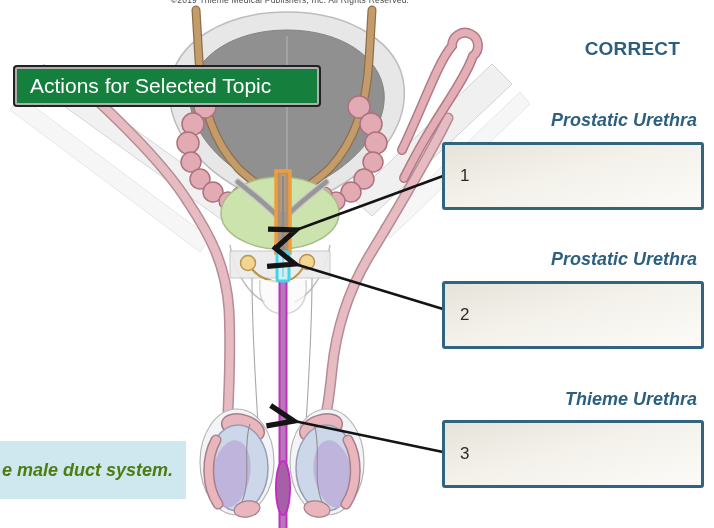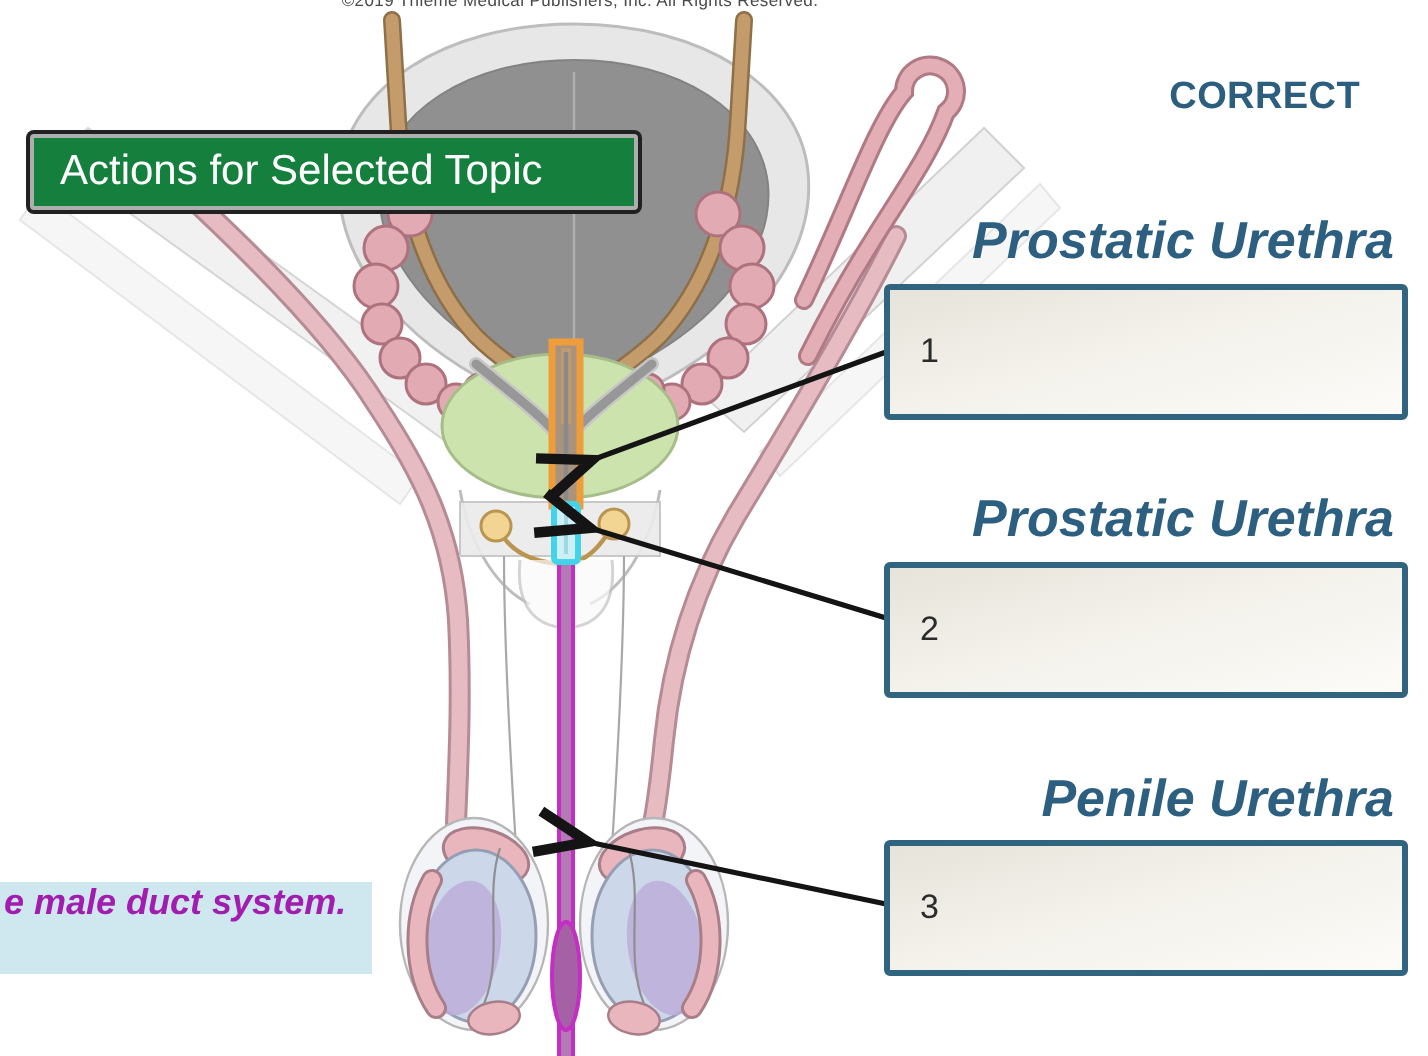--- a/index.html
+++ b/index.html
@@ -27,38 +27,38 @@
 
   .answers-heading {
     position:absolute; right:34px; top:36px; z-index:4;
     text-align:right; color:#2c5e7f; font-weight:bold; font-size:19px;
     line-height:25px; letter-spacing:.2px;margin-left:20px;
   }
   .answers-heading span { display:block; }
 
   .answer-label {
     position:absolute; right:17px; z-index:4; text-align:right;
-    color:#2c5f80; font-weight:bold; font-style:italic; font-size:26px;
+    color:#2c5f80; font-weight:bold; font-style:italic; font-size:18px;
     line-height:26px; width:290px;
   }
   .answer-box {
     position:absolute; left:442px; width:262px; height:68px; z-index:4;
     border:3px solid #31657f; border-radius:3px;
     background:linear-gradient(165deg,#e6e3da 0%,#f3f1ea 45%,#fcfbf8 100%);
     display:flex; align-items:center; padding-left:15px;
     color:#2b2b2b; font-size:17px;
   }
   .label-1 { top:107px; } .box-1 { top:142px; }
   .label-2 { top:246px; } .box-2 { top:281px; }
   .label-3 { top:386px; } .box-3 { top:420px; }
 
   .caption {
-    position:absolute; left:0; top:441px; width:186px; height:46px; z-index:4;
-    background:#cfe7ee; display:flex; padding-left:2px;
-    color:#a21caf; font-weight:bold; font-style:italic; font-size:18px;
+    position:absolute; left:0; top:441px; width:186px; height:58px; z-index:4;
+    background:#cfe7ee; display:flex; align-items:center; padding-left:2px;
+    color:#4d7c0f; font-weight:bold; font-style:italic; font-size:18px;
     white-space:nowrap; overflow:hidden;
   }
 </style>
 </head>
 <body>
 
 <div id="stage">
 
   <svg class="diagram" width="714" height="528" viewBox="0 0 714 528">
     <defs>
@@ -203,21 +203,21 @@
   <div class="answer-label label-1">Prostatic Urethra</div>
   <div class="answer-box box-1">
     <span>1</span>
   </div>
 
   <div class="answer-label label-2">Prostatic Urethra</div>
   <div class="answer-box box-2">
     <span>2</span>
   </div>
 
-  <div class="answer-label label-3">Penile Urethra</div>
+  <div class="answer-label label-3">Thieme Urethra</div>
   <div class="answer-box box-3">
     <span>3</span>
   </div>
 
   <div class="caption">
     <span>e male duct system.</span>
   </div>
 
 </div>
 

